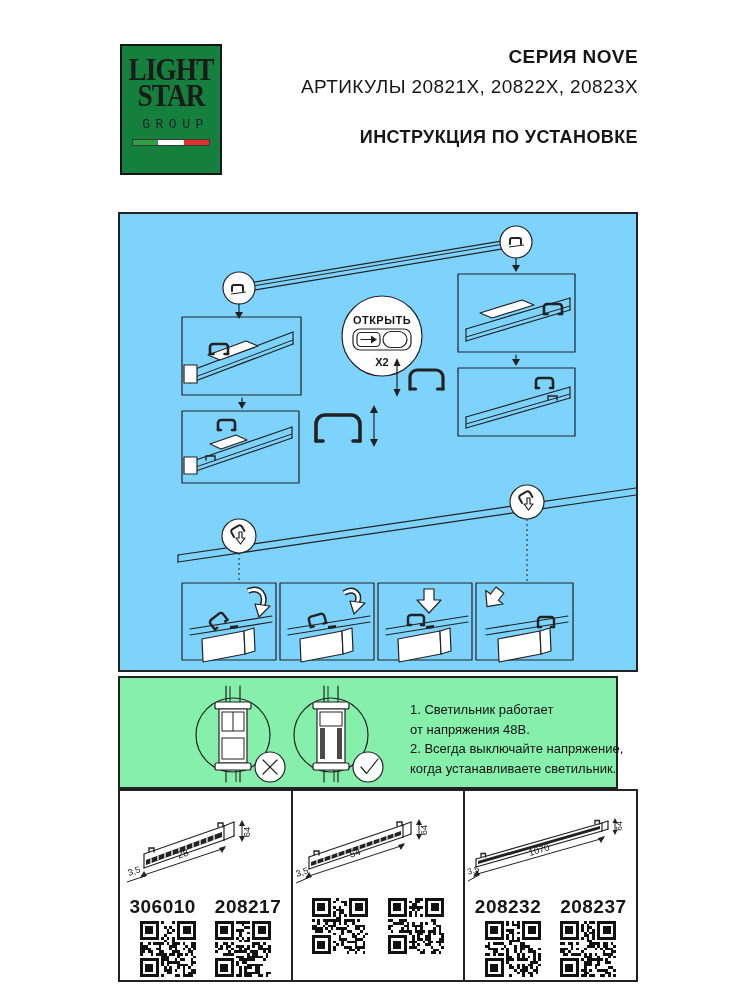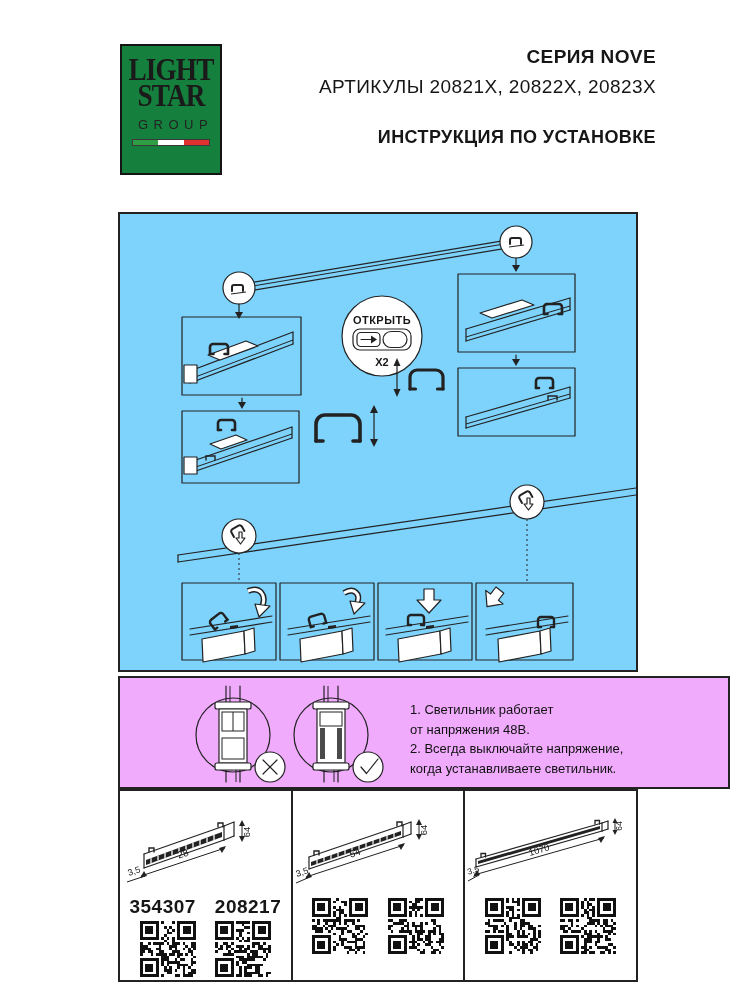--- a/index.html
+++ b/index.html
@@ -5,34 +5,34 @@
   html,body{margin:0;padding:0;background:#ffffff;}
   .page{position:relative;width:752px;height:1000px;background:#ffffff;overflow:hidden;
         font-family:"Liberation Sans",sans-serif;color:#161616;}
 
   
   .logo{position:absolute;left:120px;top:44px;width:102px;height:131px;
         border:2.5px solid #141414;box-sizing:border-box;text-align:center;background:#15803d;}
   .logo-word{font-family:"Liberation Serif",serif;font-weight:bold;font-size:31px;
              line-height:26px;letter-spacing:-1px;transform:scaleX(.88);color:#1a1a1a;}
   .logo-word.first{margin-top:11px;}
-  .logo-group{font-size:13px;letter-spacing:5.5px;padding-left:9px;margin-top:8px;color:#222;}
+  .logo-group{font-size:13px;letter-spacing:5.5px;padding-left:9px;margin-top:8px;color:#222;font-family:Liberation Mono, monospace;}
   .flag{display:flex;width:78px;height:7px;margin:7px auto 0;border:1px solid #3a3a3a;box-sizing:border-box;}
   .flag span{flex:1;}
 
-  .head-text{position:absolute;right:96px;top:46px;text-align:right;}
+  .head-text{position:absolute;right:114px;top:46px;text-align:right;}
   .series{font-size:19px;font-weight:bold;letter-spacing:.4px;}
   .articles{font-size:19px;font-weight:normal;letter-spacing:.4px;margin-top:8px;}
   .doc-title{margin-top:25px;font-size:18px;font-weight:bold;line-height:28px;letter-spacing:.4px;}
 
   
   .main-box{position:absolute;left:118px;top:212px;width:520px;height:460px;
             border:2px solid #222;box-sizing:border-box;background:#7dd3fc;}
-  .warn-box{position:absolute;left:118px;top:676px;width:612px;height:113px;
-            border:2px solid #222;box-sizing:border-box;background:#f0abfc;}
+  .warn-box{position:absolute;left:118px;top:676px;width:500px;height:113px;
+            border:2px solid #222;box-sizing:border-box;background:#86efac;}
   .warn-text{position:absolute;left:290px;top:22px;width:224px;font-size:13px;
              line-height:19.5px;color:#111;}
   .products-row{position:absolute;left:118px;top:789px;width:520px;height:193px;
                 border:2px solid #222;box-sizing:border-box;display:flex;background:#fff;}
   .product-cell{flex:1;box-sizing:border-box;padding-top:4px;display:flex;flex-direction:column;align-items:center;}
   .product-cell + .product-cell{border-left:2px solid #222;}
   .codes-row{display:flex;width:100%;margin-top:1px;}
   .codes-row span{flex:1;text-align:center;font-size:19px;font-weight:bold;letter-spacing:.5px;color:#161616;}
   .qr-row{display:flex;width:100%;margin-top:3px;justify-content:space-evenly;}
   .qr{width:56px;height:56px;display:block;}
@@ -352,21 +352,21 @@
         <polygon class="head" points="106,51 99,53 102,58"></polygon>
         <text transform="translate(64,62) rotate(-19)" text-anchor="middle" font-size="10">28</text>
         <line class="thin" x1="7" y1="87" x2="25" y2="81"></line>
         <text transform="translate(15,79) rotate(-19)" text-anchor="middle" font-size="9">3,5</text>
         <line class="thin" x1="122" y1="27" x2="122" y2="45"></line>
         <polygon class="head" points="119,31 125,31 122,25"></polygon>
         <polygon class="head" points="119,41 125,41 122,47"></polygon>
         <text transform="translate(130,37) rotate(-90)" text-anchor="middle" font-size="9.5">64</text>
       </svg>
       <div class="codes-row">
-        <span>354307</span>
+        <span>306010</span>
         <span>208217</span>
       </div>
       <div class="qr-row">
         <span class="qr">
             <svg width="56" height="56" viewBox="0 0 21 21" shape-rendering="crispEdges">
               <rect x="0" y="0" width="1" height="1" fill="#111"></rect>
               <rect x="1" y="0" width="1" height="1" fill="#111"></rect>
               <rect x="2" y="0" width="1" height="1" fill="#111"></rect>
               <rect x="3" y="0" width="1" height="1" fill="#111"></rect>
               <rect x="4" y="0" width="1" height="1" fill="#111"></rect>
@@ -1307,20 +1307,24 @@
         <polygon class="head" points="7,82 14,80 11,75"></polygon>
         <polygon class="head" points="139,41 132,43 135,48"></polygon>
         <text transform="translate(74,58) rotate(-16)" text-anchor="middle" font-size="9.5">1070</text>
         <line class="thin" x1="2" y1="86" x2="13" y2="80"></line>
         <text transform="translate(8,78) rotate(-16)" text-anchor="middle" font-size="8.5">3,5</text>
         <line class="thin" x1="149" y1="25" x2="149" y2="38"></line>
         <polygon class="head" points="146.5,28 151.5,28 149,23"></polygon>
         <polygon class="head" points="146.5,35 151.5,35 149,40"></polygon>
         <text transform="translate(156,31) rotate(-90)" text-anchor="middle" font-size="8.5">64</text>
       </svg>
+      <div class="codes-row">
+        <span>208232</span>
+        <span>208237</span>
+      </div>
       <div class="qr-row">
         <span class="qr">
             <svg width="56" height="56" viewBox="0 0 21 21" shape-rendering="crispEdges">
               <rect x="0" y="0" width="1" height="1" fill="#111"></rect>
               <rect x="1" y="0" width="1" height="1" fill="#111"></rect>
               <rect x="2" y="0" width="1" height="1" fill="#111"></rect>
               <rect x="3" y="0" width="1" height="1" fill="#111"></rect>
               <rect x="4" y="0" width="1" height="1" fill="#111"></rect>
               <rect x="5" y="0" width="1" height="1" fill="#111"></rect>
               <rect x="6" y="0" width="1" height="1" fill="#111"></rect>

